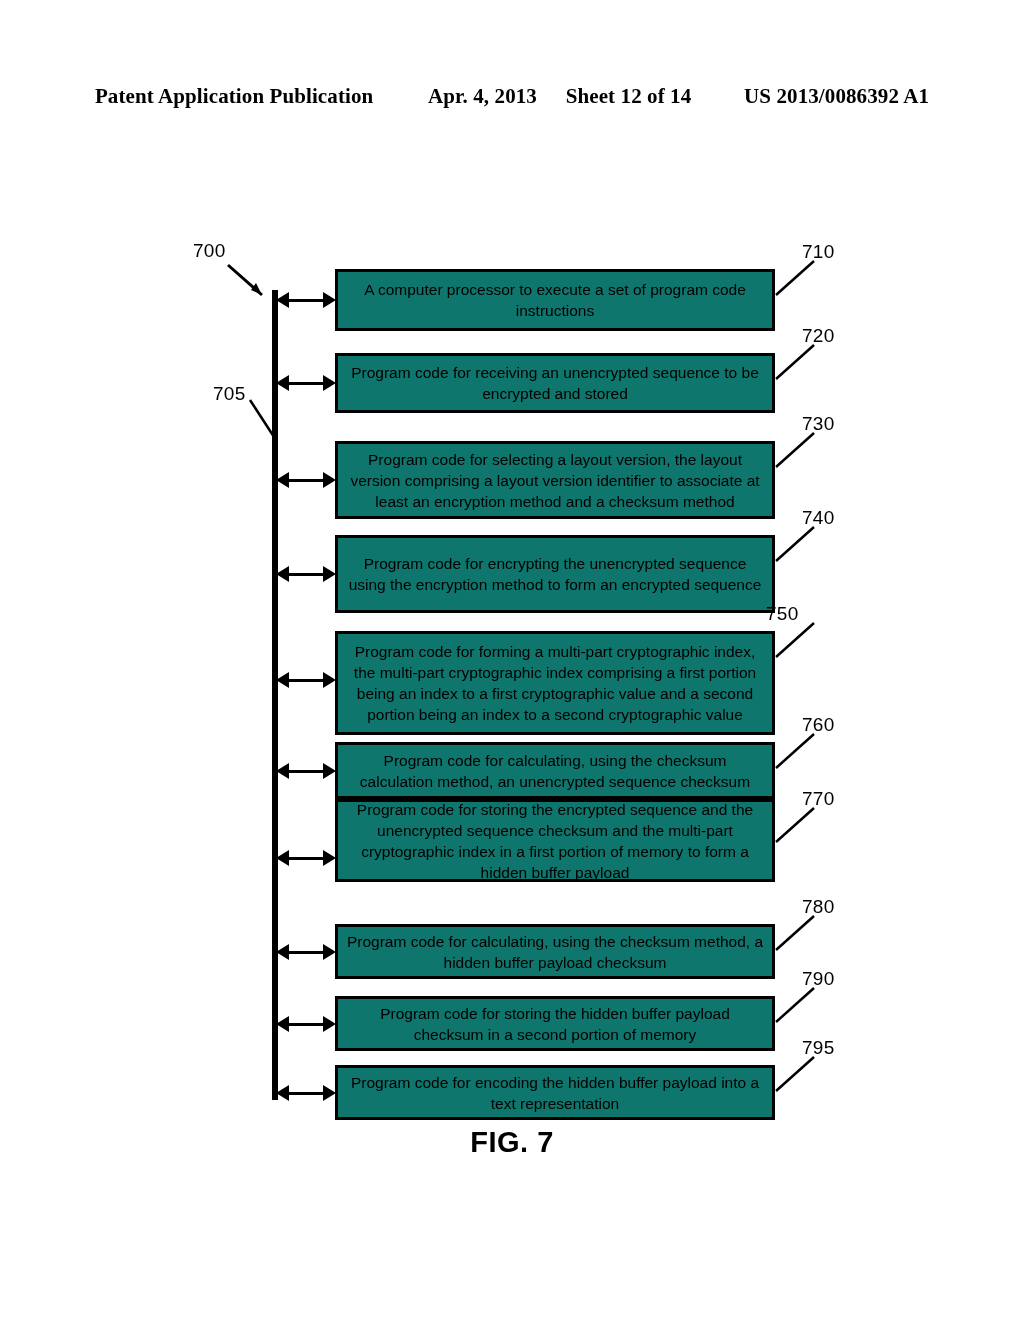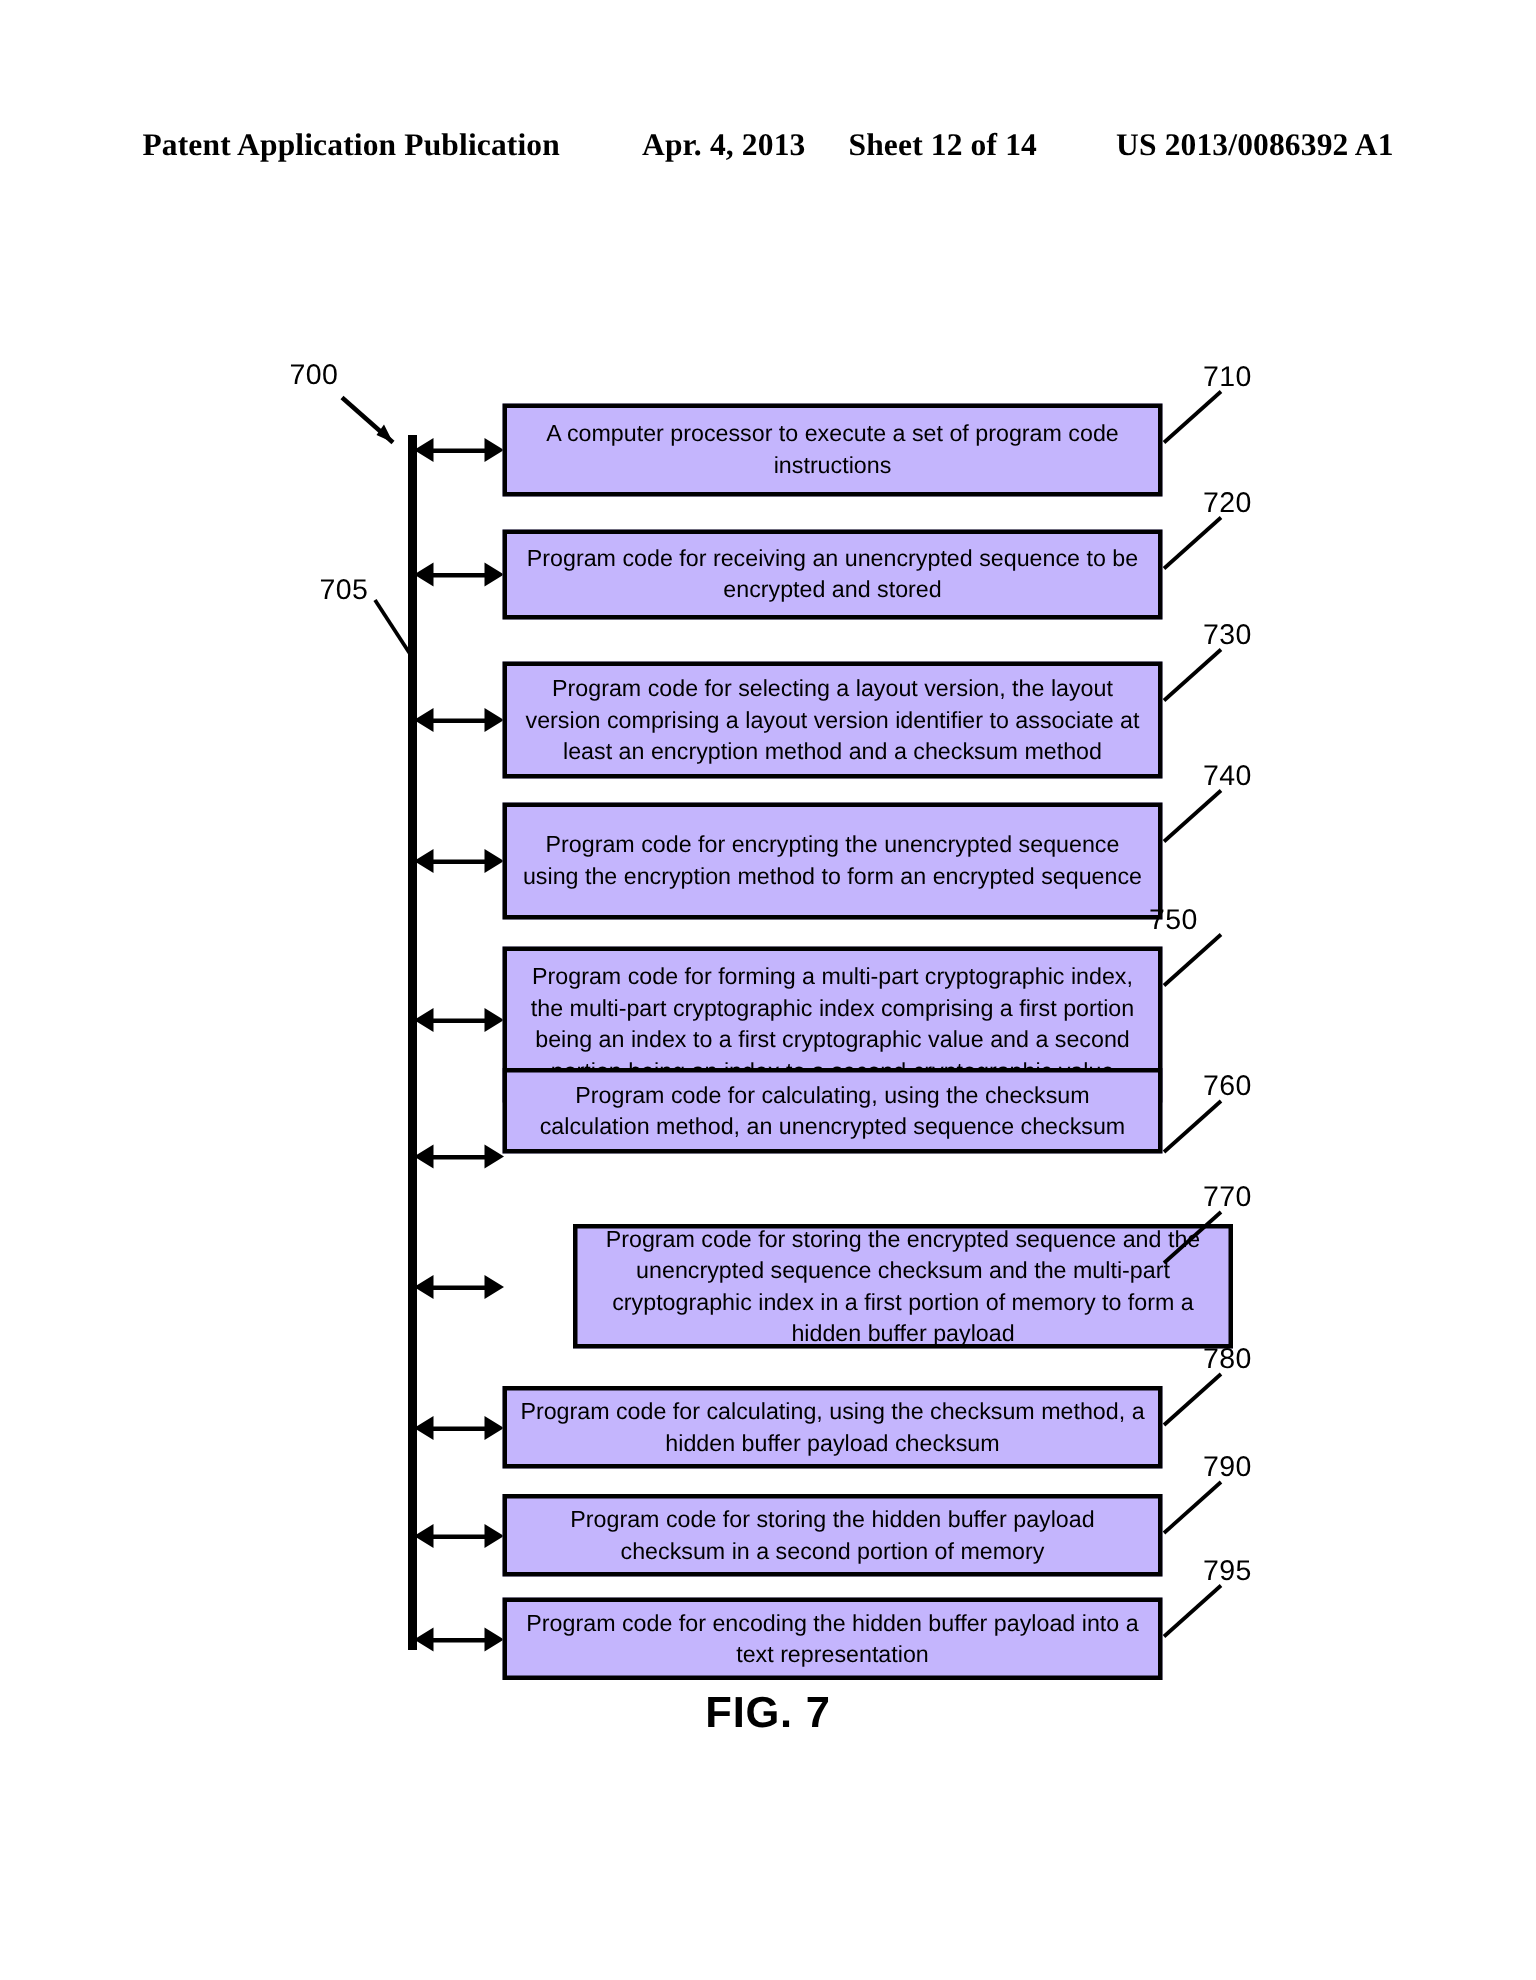--- a/index.html
+++ b/index.html
@@ -85,21 +85,21 @@
     border-left: 13px solid #000000;
   }
 
   
   .pbox {
     position: absolute;
     left: 335px;
     width: 440px;
     box-sizing: border-box;
     border: 3px solid #000000;
-    background: #c4b5fd;
+    background: #0f766e;
     display: flex;
     align-items: center;
     justify-content: center;
     text-align: center;
     font-family: "Liberation Sans", sans-serif;
     font-size: 15.5px;
     line-height: 21px;
     padding: 4px 7px;
     color: #000000;
   }
@@ -212,33 +212,33 @@
       </div>
       <svg style="position:absolute; left:774px; top:619px; width:52px; height:42px;">
         <line x1="2" y1="38" x2="40" y2="4" stroke="#000" stroke-width="2.5"></line>
       </svg>
       <div class="refnum" style="left:766px; top:603px;">750</div>
       <div class="connector" style="top:761.5px;">
         <div class="head head-left"></div>
         <div class="shaft"></div>
         <div class="head head-right"></div>
       </div>
-      <div class="pbox" style="top:712px; height:57px;">
+      <div class="pbox" style="top:742px; height:57px;">
         <span>Program code for calculating, using the checksum calculation method, an unencrypted sequence checksum</span>
       </div>
       <svg style="position:absolute; left:774px; top:730px; width:52px; height:42px;">
         <line x1="2" y1="38" x2="40" y2="4" stroke="#000" stroke-width="2.5"></line>
       </svg>
       <div class="refnum" style="left:802px; top:714px;">760</div>
       <div class="connector" style="top:848.5px;">
         <div class="head head-left"></div>
         <div class="shaft"></div>
         <div class="head head-right"></div>
       </div>
-      <div class="pbox" style="top:816px; height:83px;margin-left:47px;">
+      <div class="pbox" style="top:799px; height:83px;">
         <span>Program code for storing the encrypted sequence and the unencrypted sequence checksum and the multi-part cryptographic index in a first portion of memory to form a hidden buffer payload</span>
       </div>
       <svg style="position:absolute; left:774px; top:804px; width:52px; height:42px;">
         <line x1="2" y1="38" x2="40" y2="4" stroke="#000" stroke-width="2.5"></line>
       </svg>
       <div class="refnum" style="left:802px; top:788px;">770</div>
       <div class="connector" style="top:942.5px;">
         <div class="head head-left"></div>
         <div class="shaft"></div>
         <div class="head head-right"></div>

